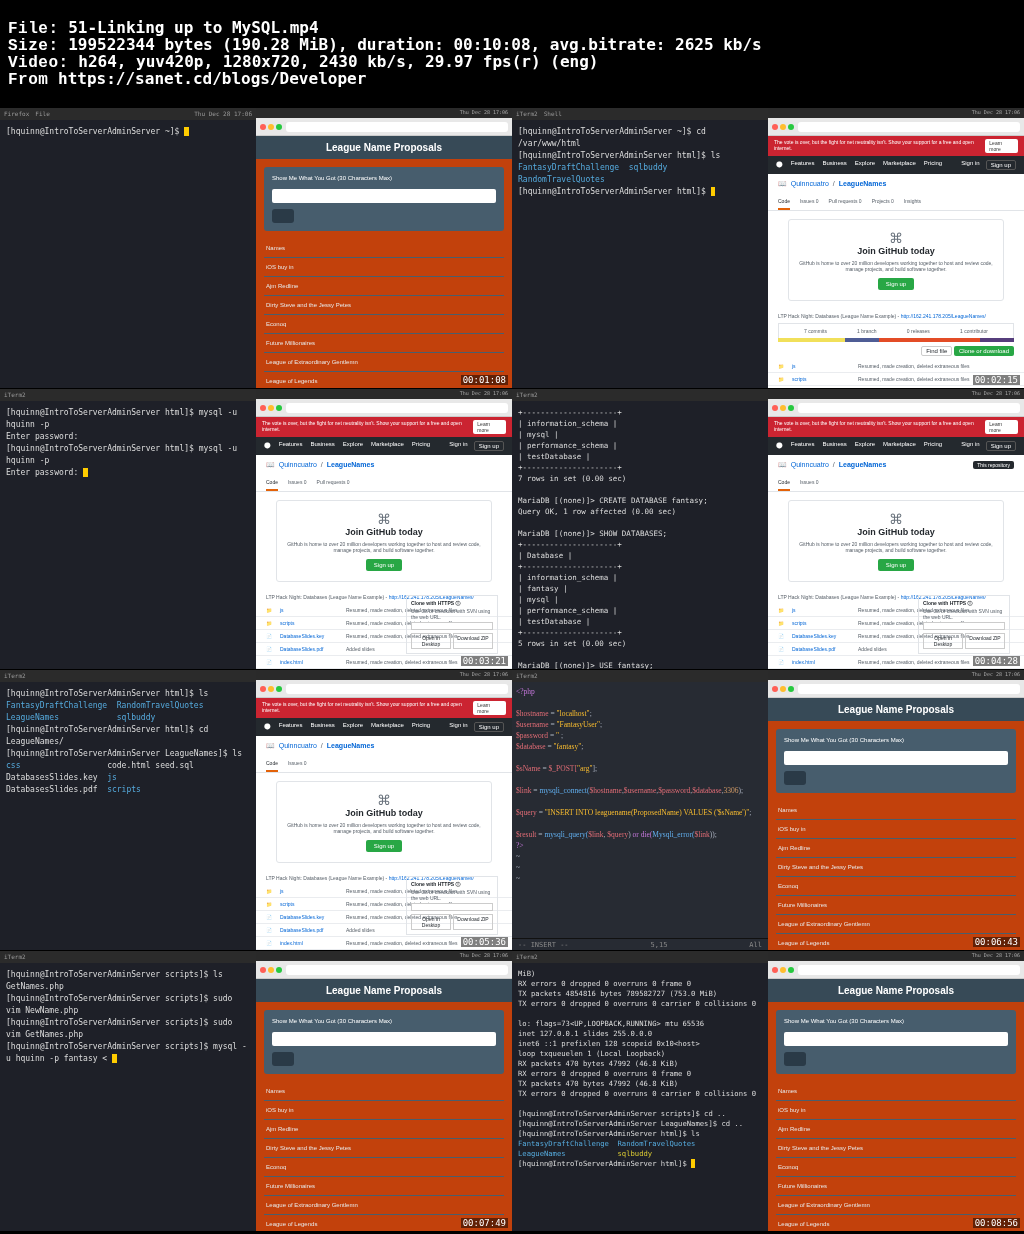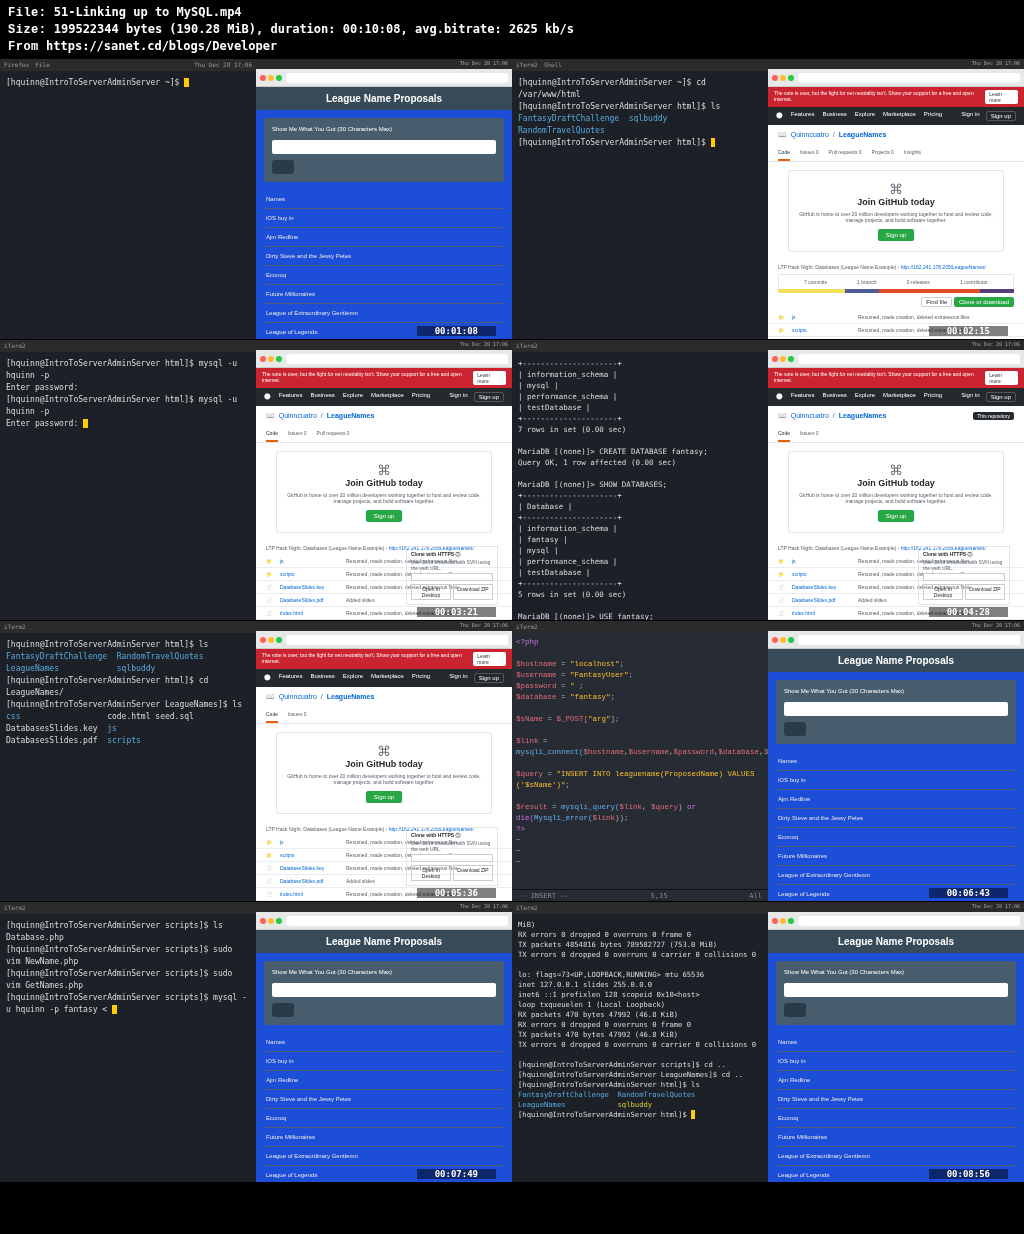--- a/index.html
+++ b/index.html
@@ -1,39 +1,39 @@
 <!DOCTYPE html>
 <html><head>
 <meta charset="utf-8">
 <style>
   * { margin: 0; padding: 0; box-sizing: border-box; }
   body { background: #000; font-family: Consolas, monospace; width: 1024px; color: #fff; }
-  .header { padding: 4px 8px; font-size: 12px; font-weight: bold; line-height: 16px; }
+  .header { padding: 20px 8px; font-size: 16px; font-weight: bold; line-height: 16px; }
   .header .label { font-family: 'Courier New', monospace; letter-spacing: 0.5px; }
   .header .value { color: #fff; }
   .grid { width: 1024px; }
   .row { display: flex; height: 281px; border-bottom: 1px solid #000; border-radius: 24px; }
   .cell { flex: 1; position: relative; display: flex; background: #1a1a1a; overflow: hidden; }
   .half { flex: 1; overflow: hidden; position: relative; }
   .termbar { height: 12px; background: #2b2b2b; font-size: 6px; color: #999; padding: 2px 4px; display: flex; gap: 6px; }
   .term { background: #1e2028; padding: 6px; font-size: 8px; line-height: 12px; color: #ddd; height: calc(100% - 12px); overflow: hidden; font-family: Consolas, monospace; }
   .term .prompt { color: #ddd; }
   .term .cyan { color: #5ad; }
   .term .yellow { color: #dc3; }
   .term .cursor { background: #fc0; color: #000; }
-  .timestamp { position: absolute; bottom: 3px; right: 16px; color: #fff; font-size: 9px; font-weight: bold; background: rgba(0,0,0,0.5); padding: 0 18px; z-index: 10; }
+  .timestamp { position: absolute; bottom: 3px; right: 4px; color: #fff; font-size: 9px; font-weight: normal; background: rgba(0,0,0,0.5); padding: 0 2px; z-index: 10; }
   
   .browserchrome { height: 18px; background: #e8e8e8; border-bottom: 1px solid #ccc; display: flex; align-items: center; padding: 2px 4px; gap: 4px; }
   .traffic { display: flex; gap: 2px; }
   .traffic span { width: 6px; height: 6px; border-radius: 50%; }
   .tred { background: #ff5f56; } .tyel { background: #ffbd2e; } .tgrn { background: #27c93f; }
   .urlbar { flex: 1; height: 10px; background: #fff; border-radius: 3px; font-size: 5px; color: #666; padding: 1px 3px; }
   .macmenu { height: 10px; background: #2a2a2a; font-size: 5px; color: #aaa; display: flex; justify-content: space-between; padding: 1px 4px; }
   
-  .league-app { background: #1d4ed8; height: 100%; position: relative; }
+  .league-app { background: #c2410c; height: 100%; position: relative; }
   .league-title { background: #374a57; color: #fff; text-align: center; padding: 6px 0; font-size: 10px; font-weight: bold; font-family: sans-serif; }
   .league-card { background: #475d6d; margin: 8px; padding: 8px; border-radius: 3px; }
   .league-label { font-size: 6px; color: #fff; font-family: sans-serif; margin-bottom: 4px; }
   .league-input { width: 100%; height: 14px; background: #fff; border-radius: 2px; border: none; margin-bottom: 6px; }
   .league-btn { width: 22px; height: 14px; background: #2a3a47; border-radius: 3px; }
   .league-list { margin: 0 8px; }
   .league-item { border-bottom: 1px solid #4a5e6d; padding: 6px 2px; font-size: 6px; color: #e8e8e8; font-family: sans-serif; }
   
   .github { background: #fff; height: 100%; color: #24292e; font-family: -apple-system, sans-serif; font-size: 6px; }
   .gh-banner { background: #cb2431; color: #fff; padding: 3px 6px; font-size: 5px; display: flex; justify-content: space-between; }
@@ -53,34 +53,35 @@
   .gh-cb1 { flex: 2; background: #f1e05a; } .gh-cb2 { flex: 1; background: #4F5D95; } .gh-cb3 { flex: 3; background: #e34c26; } .gh-cb4 { flex: 1; background: #563d7c; }
   .gh-filerow { display: flex; padding: 3px 10px; gap: 6px; border-bottom: 1px solid #eaecef; font-size: 5px; align-items: center; }
   .gh-filerow .fname { color: #0366d6; width: 60px; }
   .gh-filerow .fcommit { color: #586069; flex: 1; }
   .gh-filerow .icon { width: 8px; color: #6a737d; }
   .gh-clonebox { margin: 6px 10px; border: 1px solid #e1e4e8; padding: 4px; font-size: 5px; }
   .gh-clone-hdr { display: flex; align-items: center; gap: 4px; }
   .gh-clone-btn { background: #28a745; color: #fff; padding: 2px 5px; border-radius: 2px; display: inline-block; }
   .gh-right { position: absolute; right: 4px; top: 200px; width: 92px; }
   
-  .php { background: #272b33; color: #abb2bf; font-size: 7.5px; line-height: 11px; padding: 4px; font-family: Liberation Mono, monospace; height: calc(100% - 24px); }
+  .php { background: #272b33; color: #abb2bf; font-size: 7.5px; line-height: 11px; padding: 4px; font-family: Liberation Serif, serif; height: calc(100% - 24px); }
   .php .kw { color: #c678dd; }
   .php .var { color: #e06c75; }
   .php .str { color: #fabd2f; }
   .php .fn { color: #61afef; }
   .php .num { color: #d19a66; }
   .php-status { background: #272b33; color: #888; font-size: 7px; padding: 2px 6px; display: flex; justify-content: space-between; border-top: 1px solid #111; }
 </style>
 </head>
 <body>
 
 <div class="header">
   <div><span class="label">File:</span> <span class="value">51-Linking up to MySQL.mp4</span></div>
   <div><span class="label">Size:</span> <span class="value">199522344 bytes (190.28 MiB), duration: 00:10:08, avg.bitrate: 2625 kb/s</span></div>
+  <div><span class="label">Video:</span> <span class="value">h264, yuv420p, 1280x720, 2430 kb/s, 29.97 fps(r) (eng)</span></div>
   <div><span class="label">From</span> <span class="value">https://sanet.cd/blogs/Developer</span></div>
 </div>
 
 <div class="grid">
 
 <div class="row">
   <div class="cell">
     <div class="half">
       <div class="termbar">
             <span>Firefox</span>
@@ -579,21 +580,21 @@
 </div>
 
 <div class="row">
   <div class="cell">
     <div class="half">
       <div class="termbar">
             <span>iTerm2</span>
           </div>
       <div class="term">
         <div>[hquinn@IntroToServerAdminServer scripts]$ ls</div>
-        <div><span>Database.php</span></div>
+        <div><span>GetNames.php</span></div>
         <div>[hquinn@IntroToServerAdminServer scripts]$ sudo vim NewName.php</div>
         <div>[hquinn@IntroToServerAdminServer scripts]$ sudo vim GetNames.php</div>
         <div><span>[hquinn@IntroToServerAdminServer scripts]$ mysql -u hquinn -p fantasy &lt; </span><span class="cursor">&nbsp;</span></div>
       </div>
     </div>
     <div class="half">
       <div class="macmenu">
             <span></span>
             <span>Thu Dec 28  17:06</span>
           </div>

